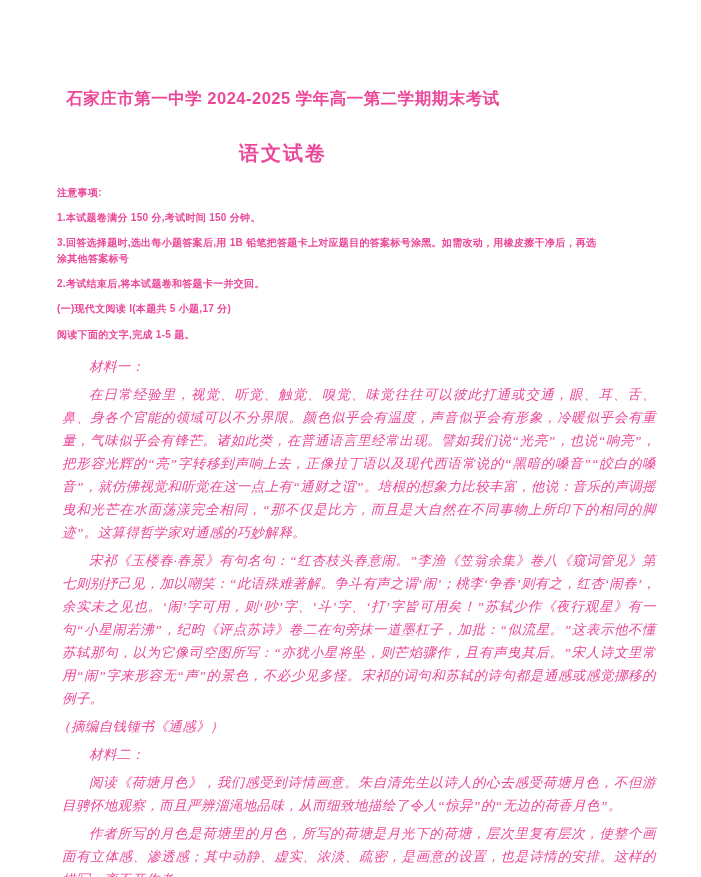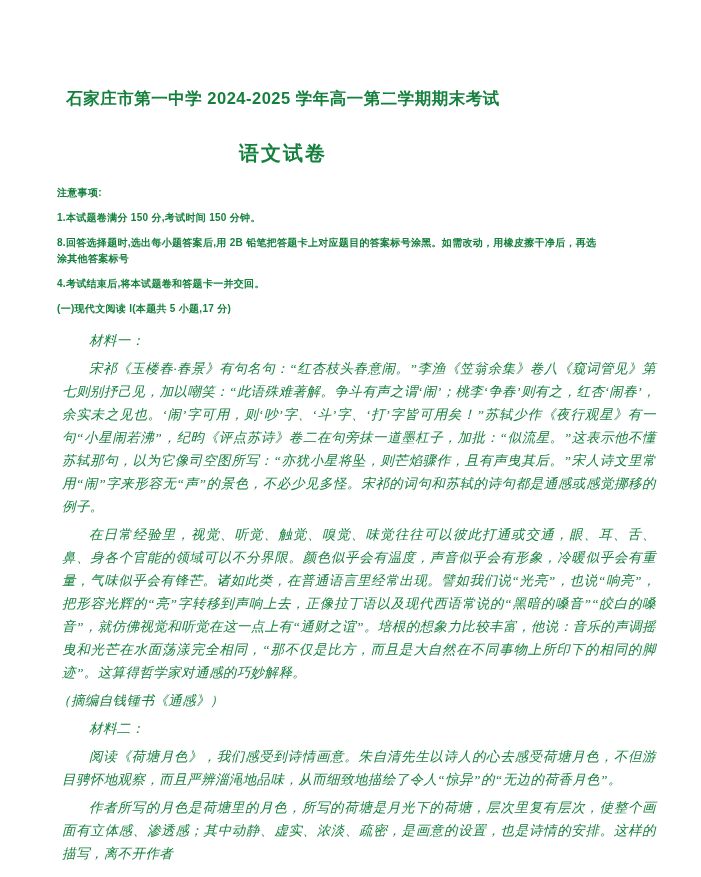--- a/index.html
+++ b/index.html
@@ -6,21 +6,21 @@
     margin: 0;
     padding: 0;
     background: #ffffff;
   }
   .page {
     position: relative;
     box-sizing: border-box;
     width: 701px;
     height: 877px;
     background: #ffffff;
-    color: #15803d;
+    color: #ec4899;
     padding: 88px 40px 0 57px;
     overflow: hidden;
     font-family: "Liberation Serif", serif;
   }
   
   .title-block {
     width: 452px;
     text-align: center;
   }
   .doc-title {
@@ -82,31 +82,32 @@
 <div class="page">
 
   <div class="title-block">
     <h1 class="doc-title">石家庄市第一中学 2024-2025 学年高一第二学期期末考试</h1>
     <h2 class="doc-subtitle">语文试卷</h2>
   </div>
 
   <div class="notice">
     <p>注意事项:</p>
     <p>1.本试题卷满分 150 分,考试时间 150 分钟。</p>
-    <p class="wraps">8.回答选择题时,选出每小题答案后,用 2B 铅笔把答题卡上对应题目的答案标号涂黑。如需改动，用橡皮擦干净后，再选涂其他答案标号</p>
-    <p>4.考试结束后,将本试题卷和答题卡一并交回。</p>
+    <p class="wraps">3.回答选择题时,选出每小题答案后,用 1B 铅笔把答题卡上对应题目的答案标号涂黑。如需改动，用橡皮擦干净后，再选涂其他答案标号</p>
+    <p>2.考试结束后,将本试题卷和答题卡一并交回。</p>
   </div>
 
   <div class="section-headings">
     <p class="sec-heading">(一)现代文阅读 I(本题共 5 小题,17 分)</p>
+    <p class="sec-heading">阅读下面的文字,完成 1-5 题。</p>
   </div>
 
   <div class="reading-body">
     <p class="material-label">材料一：</p>
+    <p class="para">在日常经验里，视觉、听觉、触觉、嗅觉、味觉往往可以彼此打通或交通，眼、耳、舌、鼻、身各个官能的领域可以不分界限。颜色似乎会有温度，声音似乎会有形象，冷暖似乎会有重量，气味似乎会有锋芒。诸如此类，在普通语言里经常出现。譬如我们说“光亮”，也说“响亮”，把形容光辉的“亮”字转移到声响上去，正像拉丁语以及现代西语常说的“黑暗的嗓音”“皎白的嗓音”，就仿佛视觉和听觉在这一点上有“通财之谊”。培根的想象力比较丰富，他说：音乐的声调摇曳和光芒在水面荡漾完全相同，“那不仅是比方，而且是大自然在不同事物上所印下的相同的脚迹”。这算得哲学家对通感的巧妙解释。</p>
     <p class="para">宋祁《玉楼春·春景》有句名句：“红杏枝头春意闹。”李渔《笠翁余集》卷八《窥词管见》第七则别抒己见，加以嘲笑：“此语殊难著解。争斗有声之谓‘闹’；桃李‘争春’则有之，红杏‘闹春’，余实未之见也。‘闹’字可用，则‘吵’字、‘斗’字、‘打’字皆可用矣！”苏轼少作《夜行观星》有一句“小星闹若沸”，纪昀《评点苏诗》卷二在句旁抹一道墨杠子，加批：“似流星。”这表示他不懂苏轼那句，以为它像司空图所写：“亦犹小星将坠，则芒焰骤作，且有声曳其后。”宋人诗文里常用“闹”字来形容无“声”的景色，不必少见多怪。宋祁的词句和苏轼的诗句都是通感或感觉挪移的例子。</p>
-    <p class="para">在日常经验里，视觉、听觉、触觉、嗅觉、味觉往往可以彼此打通或交通，眼、耳、舌、鼻、身各个官能的领域可以不分界限。颜色似乎会有温度，声音似乎会有形象，冷暖似乎会有重量，气味似乎会有锋芒。诸如此类，在普通语言里经常出现。譬如我们说“光亮”，也说“响亮”，把形容光辉的“亮”字转移到声响上去，正像拉丁语以及现代西语常说的“黑暗的嗓音”“皎白的嗓音”，就仿佛视觉和听觉在这一点上有“通财之谊”。培根的想象力比较丰富，他说：音乐的声调摇曳和光芒在水面荡漾完全相同，“那不仅是比方，而且是大自然在不同事物上所印下的相同的脚迹”。这算得哲学家对通感的巧妙解释。</p>
     <p class="attribution">（摘编自钱锺书《通感》）</p>
     <p class="material-label">材料二：</p>
     <p class="para">阅读《荷塘月色》，我们感受到诗情画意。朱自清先生以诗人的心去感受荷塘月色，不但游目骋怀地观察，而且严辨淄渑地品味，从而细致地描绘了令人“惊异”的“无边的荷香月色”。</p>
     <p class="para">作者所写的月色是荷塘里的月色，所写的荷塘是月光下的荷塘，层次里复有层次，使整个画面有立体感、渗透感；其中动静、虚实、浓淡、疏密，是画意的设置，也是诗情的安排。这样的描写，离不开作者</p>
   </div>
 
 </div>
 
 </body></html>

